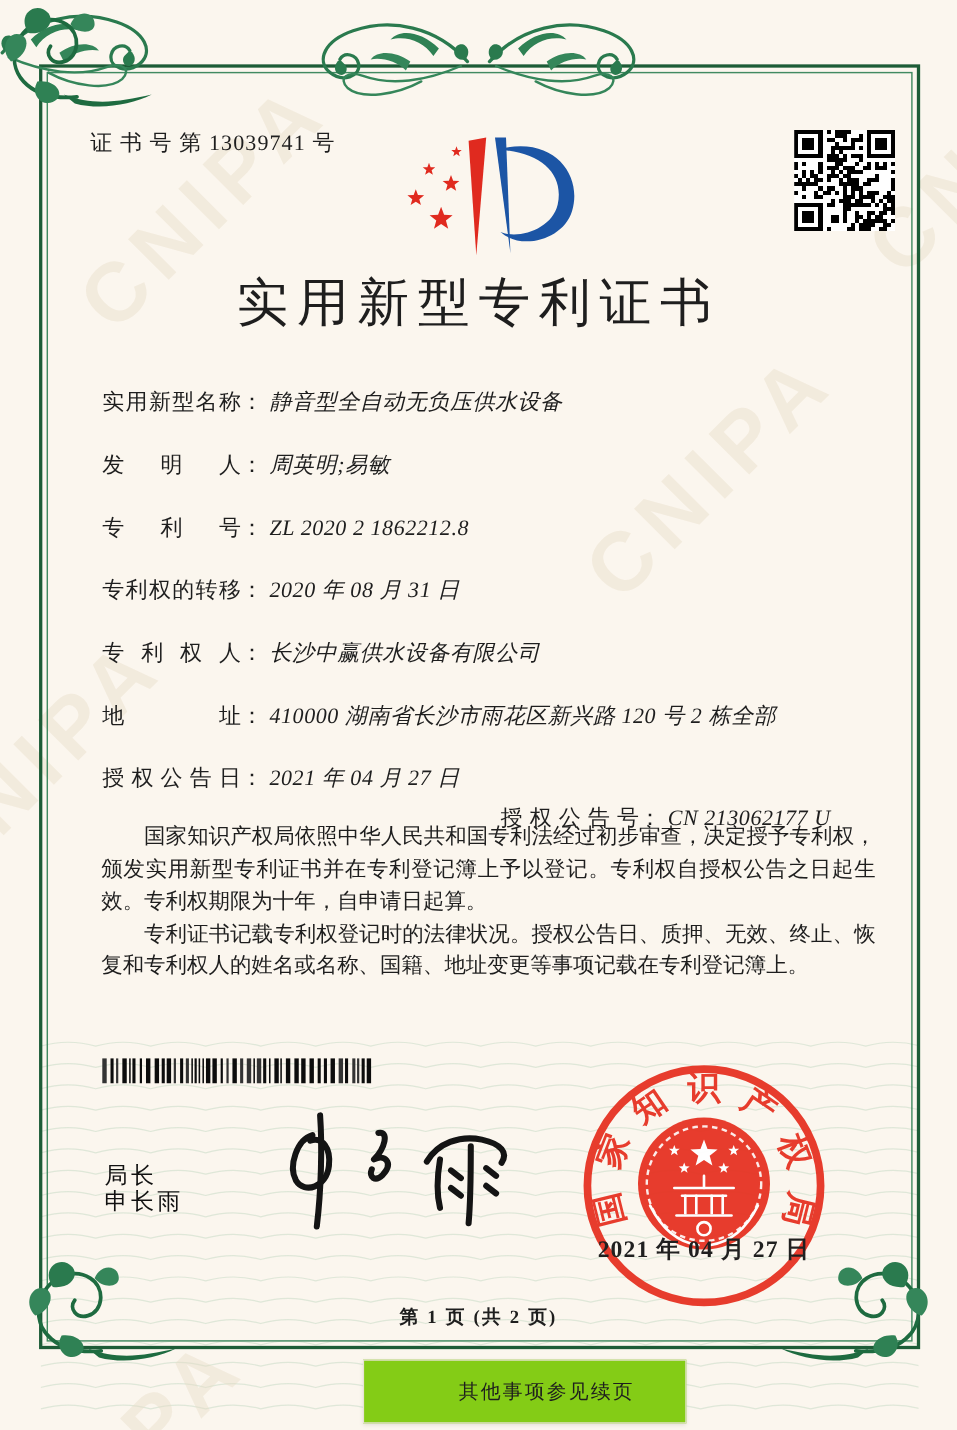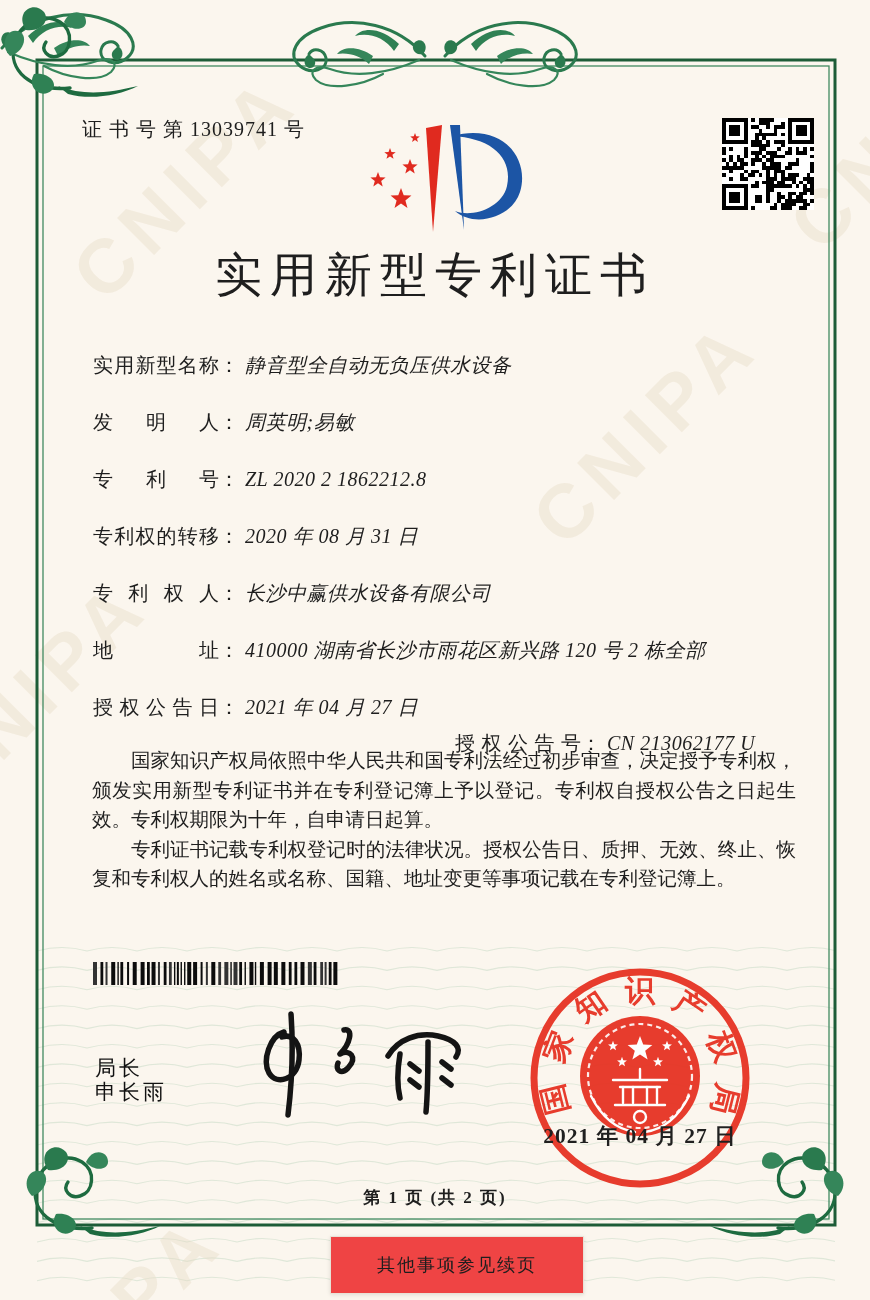--- a/index.html
+++ b/index.html
@@ -46,23 +46,23 @@
     font-size:21px; letter-spacing:3px; color:#111; z-index:6;margin-top:20px;}
   .sig-name{position:absolute; left:95px; top:1078px; font-family:Liberation Serif, serif;
     font-size:21px; letter-spacing:3px; color:#111; z-index:6;}
   .signature{position:absolute; left:240px; top:1002px; width:240px; height:125px; z-index:6;}
   
   .seal{position:absolute; left:525px; top:963px; width:230px; height:230px; z-index:7; opacity:.95;}
   
   .page-num{position:absolute; left:0; top:1186px; width:100%; text-align:center; font-size:17px;
     letter-spacing:2px; z-index:6;font-weight:bold;}
   .note-box{
-    position:absolute; left:330px; top:1236px; width:252px; height:56px; background:#ef4444;
+    position:absolute; left:330px; top:1236px; width:252px; height:56px; background:#84cc16;
     border:1px solid #e8e2d6; box-shadow:0 1px 4px rgba(0,0,0,.10);
-    display:flex; align-items:center; justify-content:center; z-index:8;
+    display:flex; align-items:center; justify-content:center; z-index:8;padding-left:40px;
   }
   .note-text{font-size:18px; letter-spacing:2px;}
   .deco{position:absolute; left:0; top:0; width:870px; height:1300px; z-index:2; pointer-events:none;}
   .waves{position:absolute; left:37px; top:945px; width:798px; height:350px; z-index:0;}
 </style>
 </head>
 <body>
 
 <div class="page">
 

